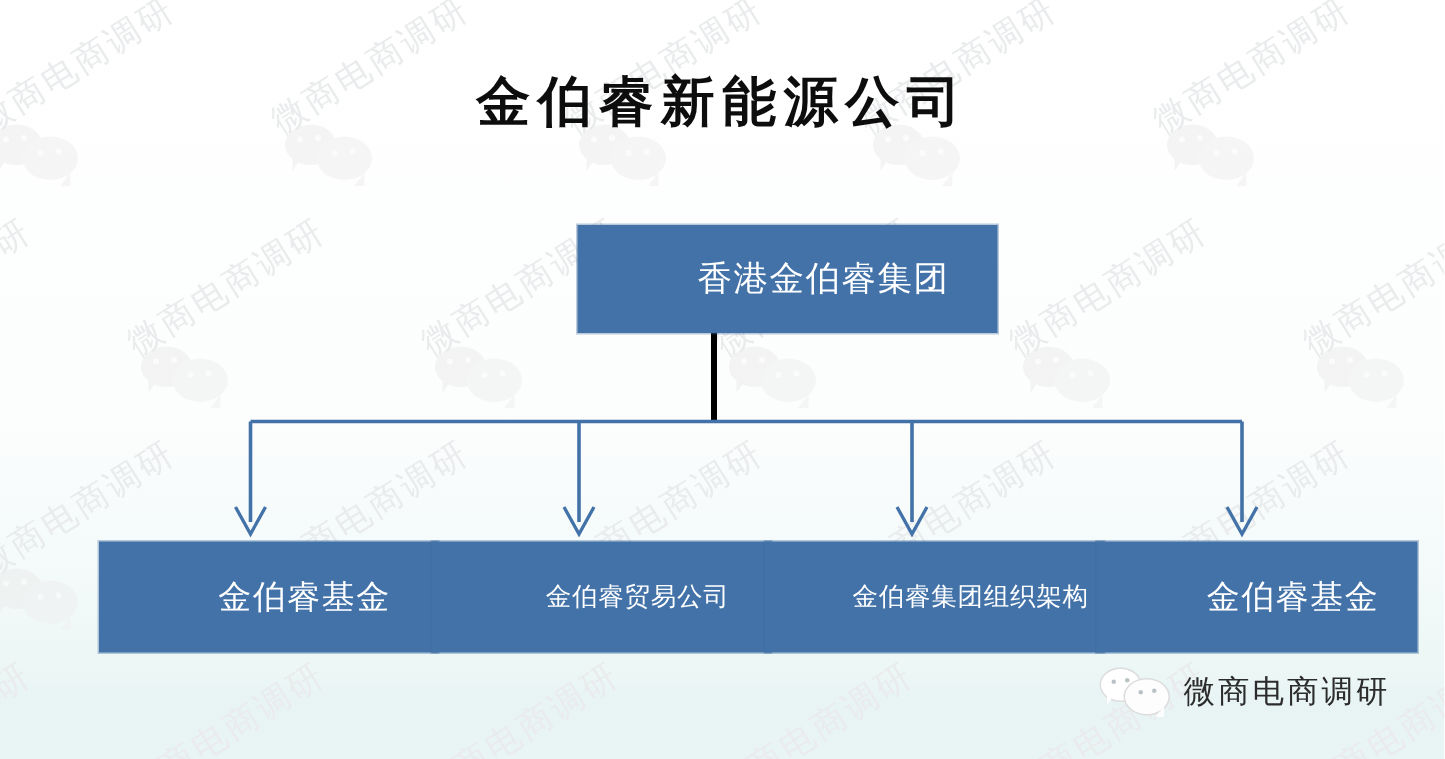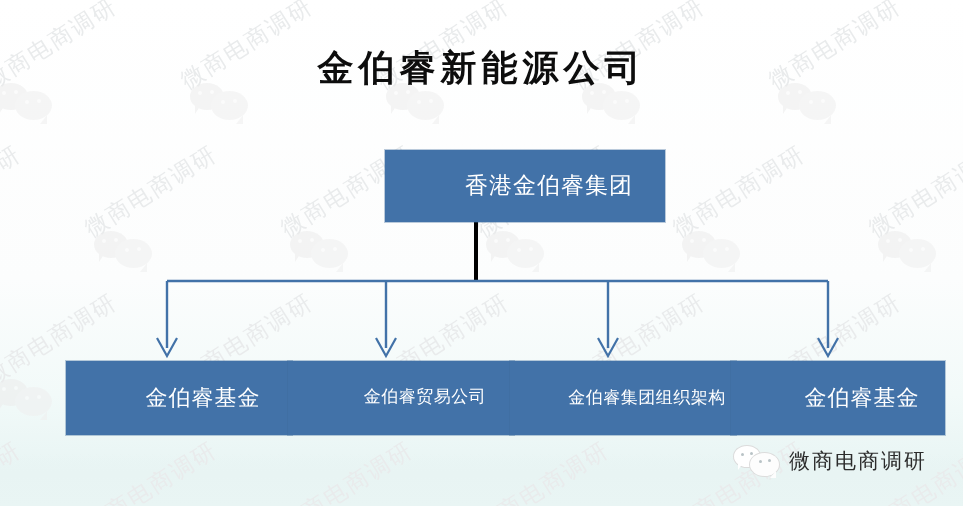--- a/index.html
+++ b/index.html
@@ -123,21 +123,21 @@
     top: 150px;
     width: 232px;
     height: 72px;
     font-size: 23px;
     letter-spacing: 1px;
   }
   .node-leaf { top: 361px; height: 74px; }
   .leaf-lg { font-size: 22px; letter-spacing: 1px; }
   .leaf-sm { font-size: 17px; letter-spacing: .5px; }
   .leaf-1 { left: 66px;  width: 178px; }
-  .leaf-2 { left: 288px; width: 178px; font-family: Liberation Mono, monospace; }
+  .leaf-2 { left: 288px; width: 178px; }
   .leaf-3 { left: 510px; width: 178px; }
   .leaf-4 { left: 731px; width: 166px; }
 
   
   .brand {
     position: absolute;
     right: 36px;
     bottom: 28px;
     display: flex;
     align-items: center;

